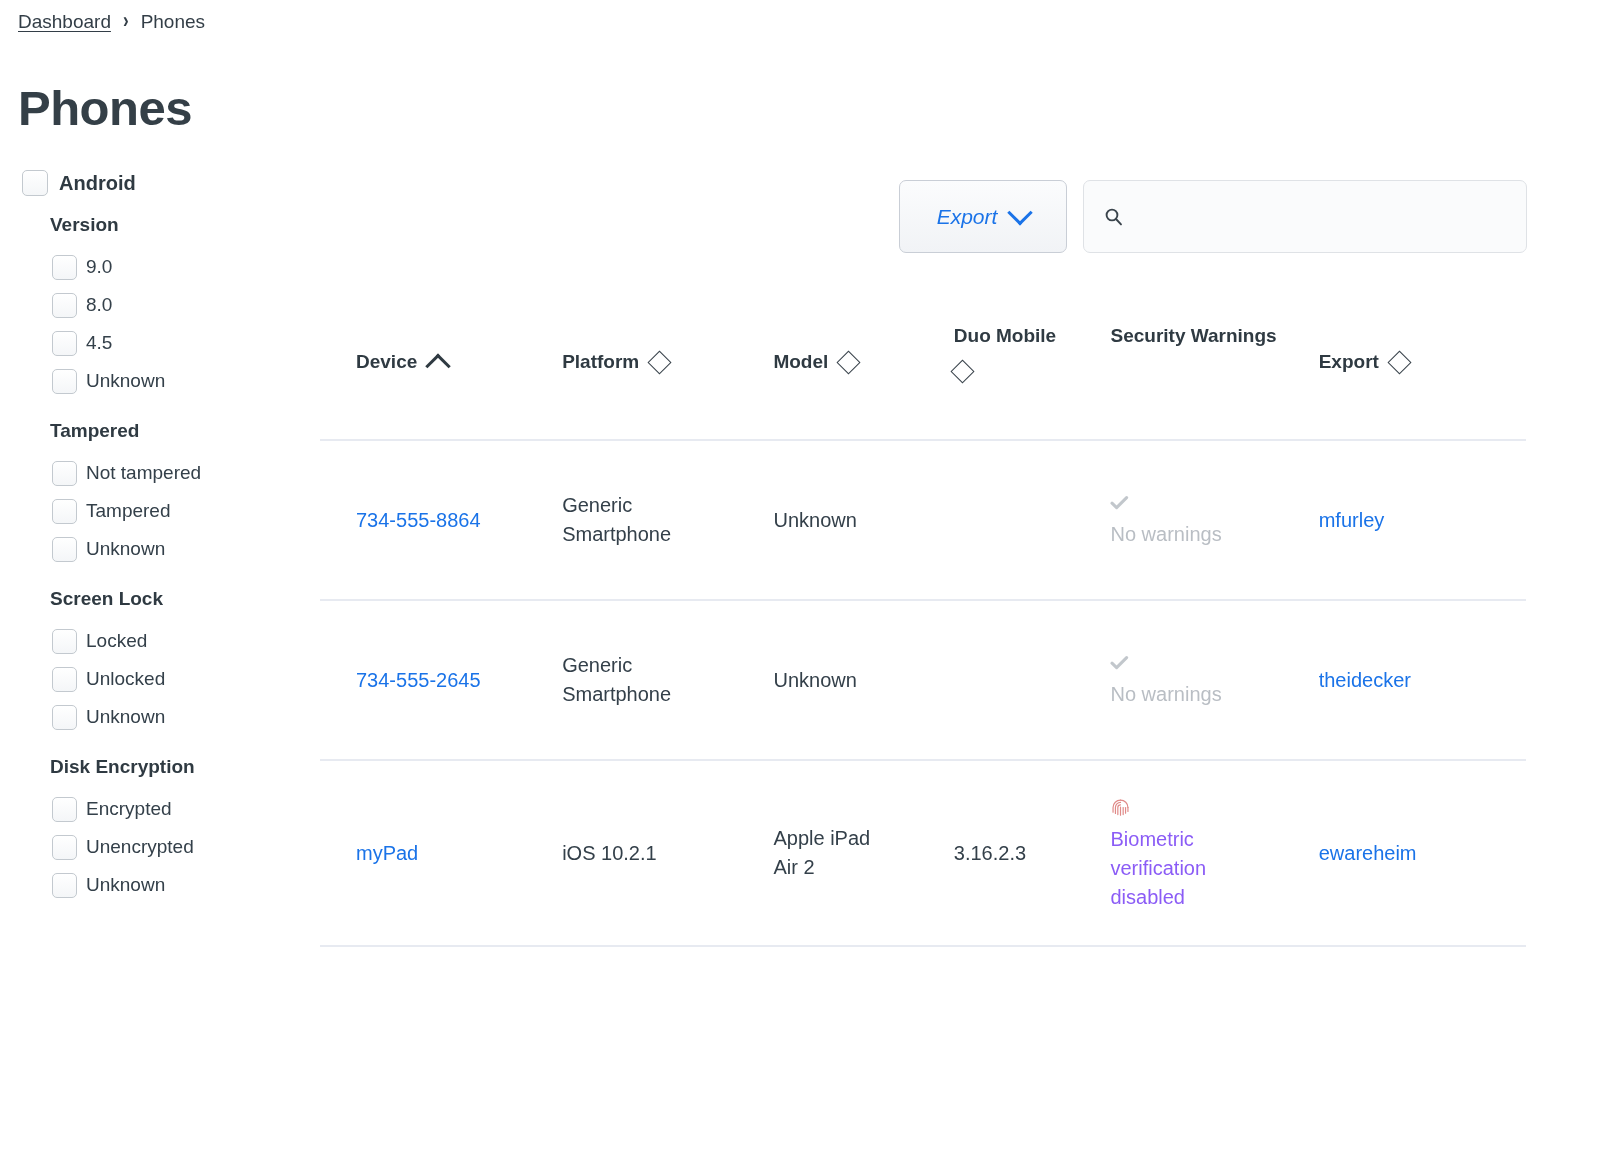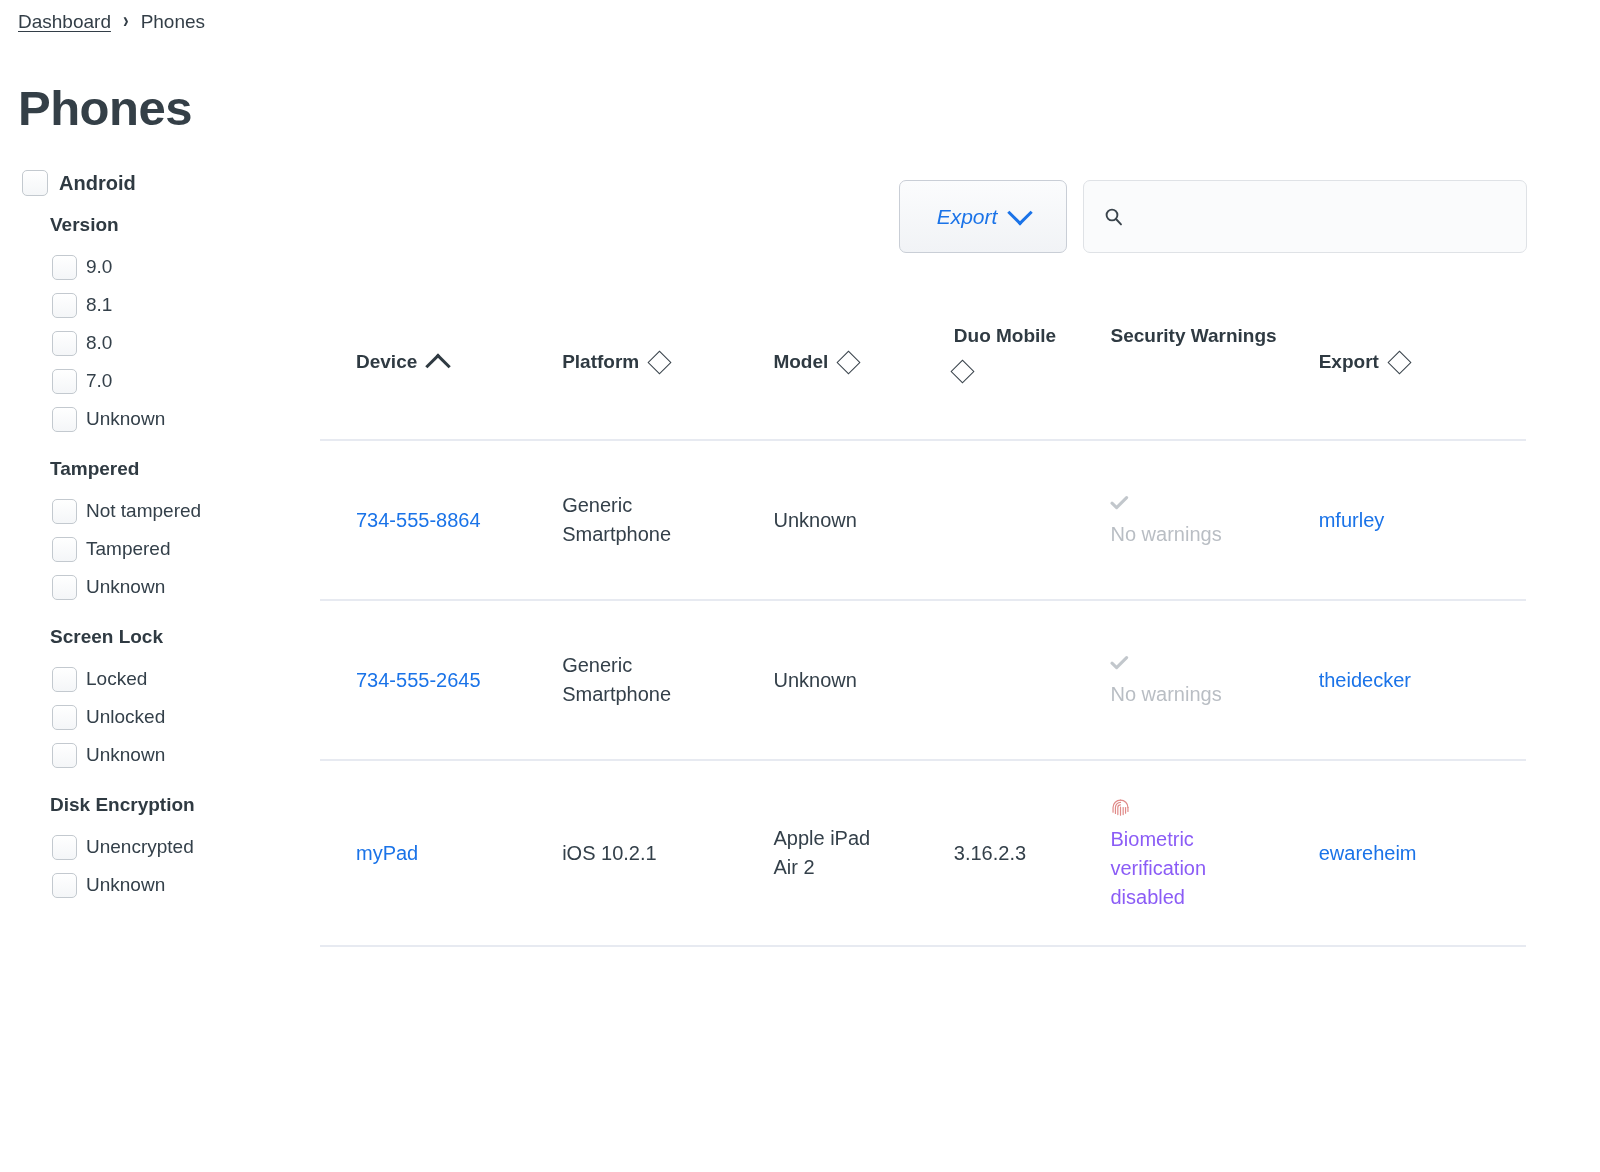--- a/index.html
+++ b/index.html
@@ -272,29 +272,25 @@
   </div>
 
   <div class="filter-group">
     <div class="filter-group-title">Version</div>
     <div class="filter-item">
       <span class="cbox"></span>
       <span class="filter-label">9.0</span>
     </div>
     <div class="filter-item">
       <span class="cbox"></span>
-      <span class="filter-label">8.1</span>
-    </div>
-    <div class="filter-item">
-      <span class="cbox"></span>
       <span class="filter-label">8.0</span>
     </div>
     <div class="filter-item">
       <span class="cbox"></span>
-      <span class="filter-label">7.0</span>
+      <span class="filter-label">4.5</span>
     </div>
     <div class="filter-item">
       <span class="cbox"></span>
       <span class="filter-label">Unknown</span>
     </div>
   </div>
 
   <div class="filter-group">
     <div class="filter-group-title">Tampered</div>
     <div class="filter-item">
@@ -322,20 +318,24 @@
       <span class="filter-label">Unlocked</span>
     </div>
     <div class="filter-item">
       <span class="cbox"></span>
       <span class="filter-label">Unknown</span>
     </div>
   </div>
 
   <div class="filter-group">
     <div class="filter-group-title">Disk Encryption</div>
+    <div class="filter-item">
+      <span class="cbox"></span>
+      <span class="filter-label">Encrypted</span>
+    </div>
     <div class="filter-item">
       <span class="cbox"></span>
       <span class="filter-label">Unencrypted</span>
     </div>
     <div class="filter-item">
       <span class="cbox"></span>
       <span class="filter-label">Unknown</span>
     </div>
   </div>
 </div>

